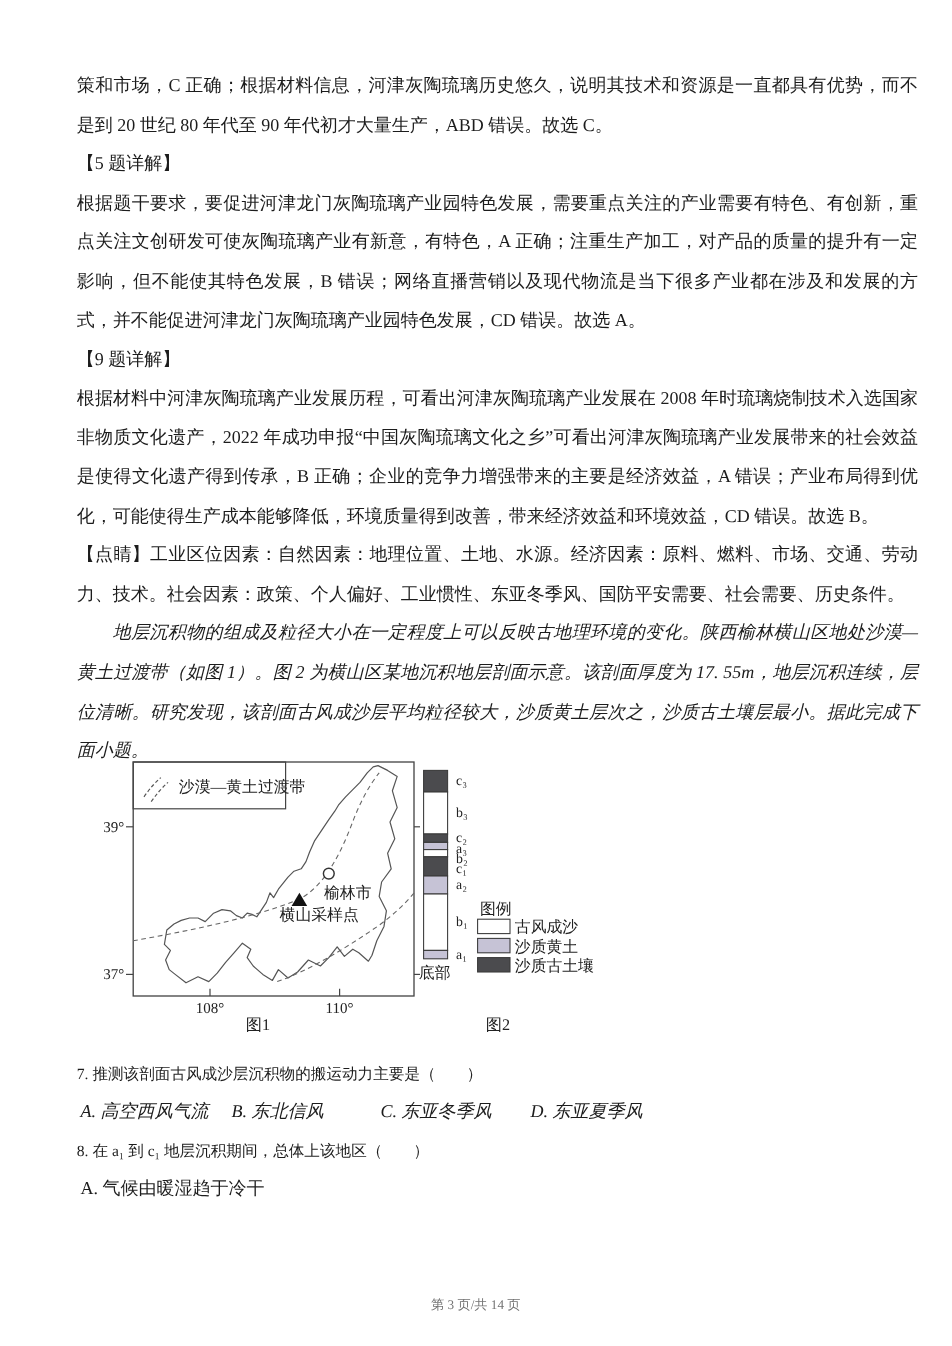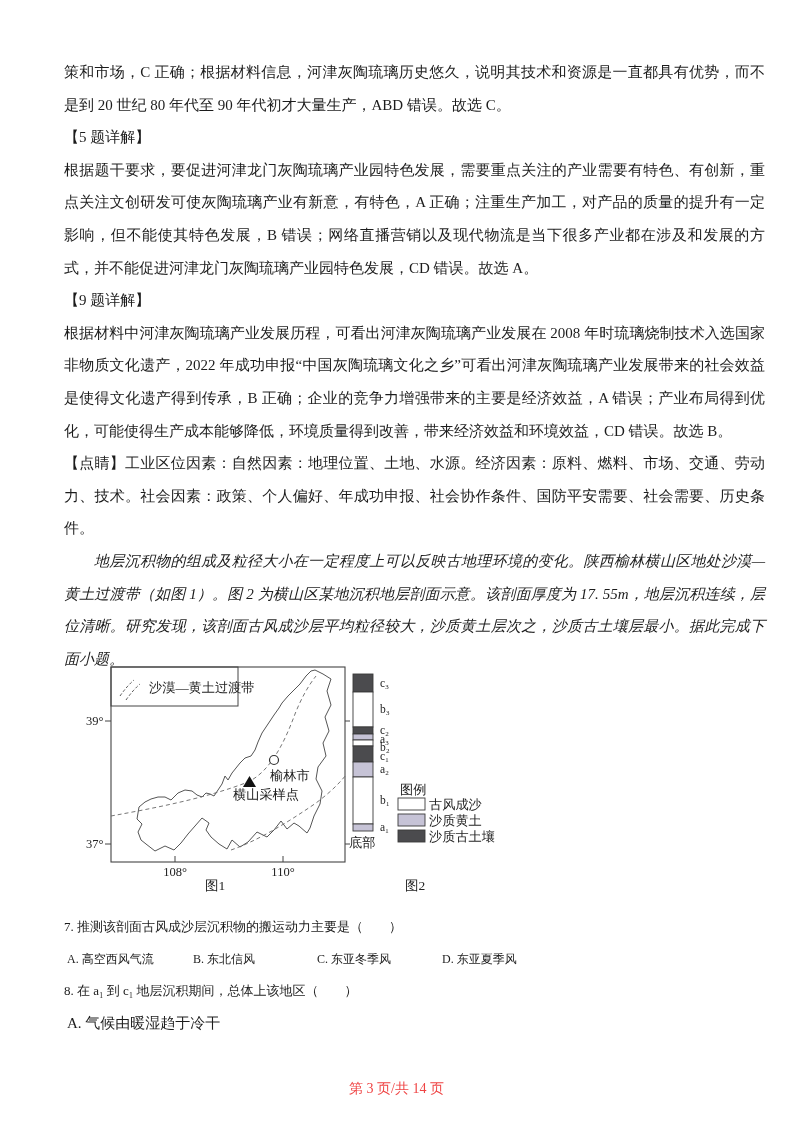--- a/index.html
+++ b/index.html
@@ -9,37 +9,37 @@
   .content p{margin:0;}
   .material{font-style:italic;text-indent:2em;}
   .fig{margin:-14px 0 0 21px;}
   svg text{font-family:"Liberation Serif",serif;fill:#222;}
   .mtxt{font-size:13.2px;}
   .axis{font-size:12.5px;}
   .capt{font-size:13.5px;}
   .lyr{font-size:11.5px;}
   .q{font-size:13px;line-height:32px;}
   .opts4{display:grid;grid-template-columns:126px 124px 125px 1fr;padding-left:3px;
-         font-size:12px;line-height:32px;}
+         font-size:15px;line-height:32px;font-style:italic;}
   .opts2{display:grid;grid-template-columns:250px 1fr;padding-left:3px;
          font-size:15px;line-height:32px;}
   .footer{position:absolute;top:1080px;left:0;width:793px;text-align:center;
-          font-size:14px;color:#ef4444;}
+          font-size:11px;color:#737373;}
 </style>
 </head>
 <body>
 
 <div class="page">
   <div class="content">
     <p>策和市场，C 正确；根据材料信息，河津灰陶琉璃历史悠久，说明其技术和资源是一直都具有优势，而不是到 20 世纪 80 年代至 90 年代初才大量生产，ABD 错误。故选 C。</p>
     <p>【5 题详解】</p>
     <p>根据题干要求，要促进河津龙门灰陶琉璃产业园特色发展，需要重点关注的产业需要有特色、有创新，重点关注文创研发可使灰陶琉璃产业有新意，有特色，A 正确；注重生产加工，对产品的质量的提升有一定影响，但不能使其特色发展，B 错误；网络直播营销以及现代物流是当下很多产业都在涉及和发展的方式，并不能促进河津龙门灰陶琉璃产业园特色发展，CD 错误。故选 A。</p>
     <p>【9 题详解】</p>
     <p>根据材料中河津灰陶琉璃产业发展历程，可看出河津灰陶琉璃产业发展在 2008 年时琉璃烧制技术入选国家非物质文化遗产，2022 年成功申报“中国灰陶琉璃文化之乡”可看出河津灰陶琉璃产业发展带来的社会效益是使得文化遗产得到传承，B 正确；企业的竞争力增强带来的主要是经济效益，A 错误；产业布局得到优化，可能使得生产成本能够降低，环境质量得到改善，带来经济效益和环境效益，CD 错误。故选 B。</p>
-    <p>【点睛】工业区位因素：自然因素：地理位置、土地、水源。经济因素：原料、燃料、市场、交通、劳动力、技术。社会因素：政策、个人偏好、年成功申报、社会协作条件、国防平安需要、社会需要、历史条件。</p>
+    <p>【点睛】工业区位因素：自然因素：地理位置、土地、水源。经济因素：原料、燃料、市场、交通、劳动力、技术。社会因素：政策、个人偏好、工业惯性、东亚冬季风、国防平安需要、社会需要、历史条件。</p>
     <p class="material">地层沉积物的组成及粒径大小在一定程度上可以反映古地理环境的变化。陕西榆林横山区地处沙漠—黄土过渡带（如图 1）。图 2 为横山区某地沉积地层剖面示意。该剖面厚度为 17. 55m，地层沉积连续，层位清晰。研究发现，该剖面古风成沙层平均粒径较大，沙质黄土层次之，沙质古土壤层最小。据此完成下面小题。</p>
 
     <div class="fig">
       <svg width="470" height="238" viewBox="0 0 470 238">
 
         <g>
           <rect x="26" y="6" width="234" height="195" fill="none" stroke="#444" stroke-width="1.1"></rect>
 
           <rect x="26" y="6" width="127" height="39" fill="none" stroke="#444" stroke-width="1"></rect>
           <path d="M35,35 Q42,25 49,19" fill="none" stroke="#555" stroke-width="1" stroke-dasharray="3,2"></path>

